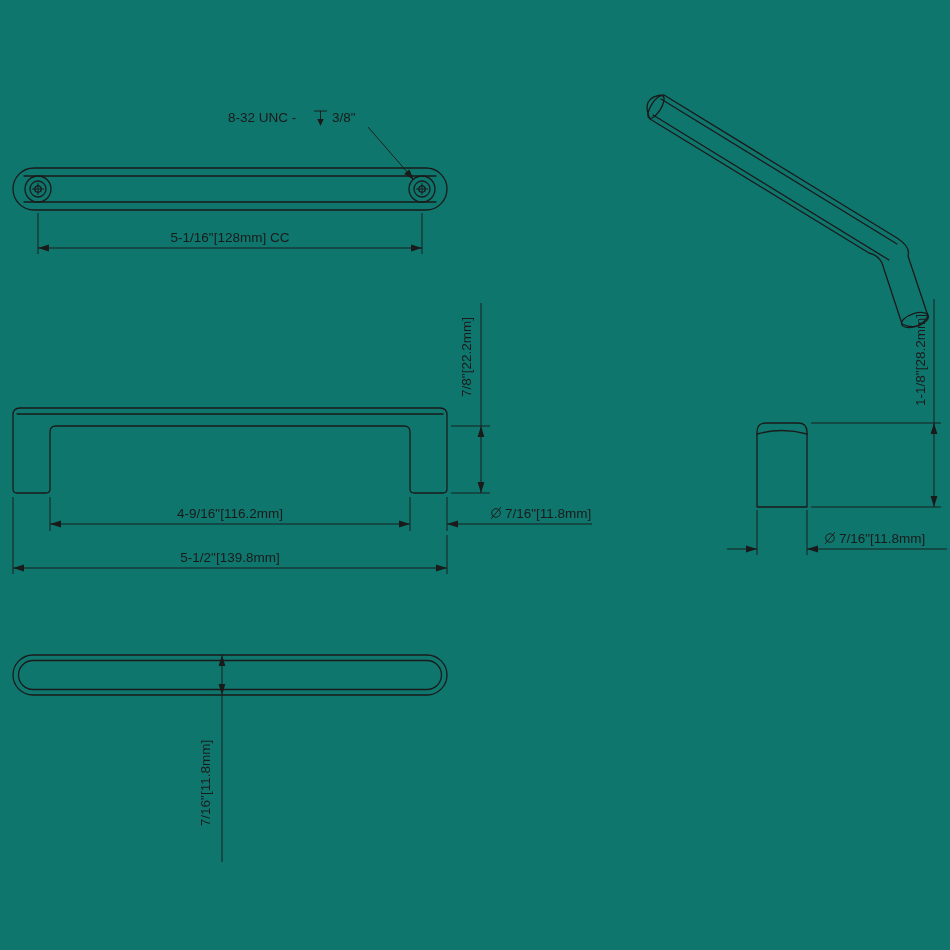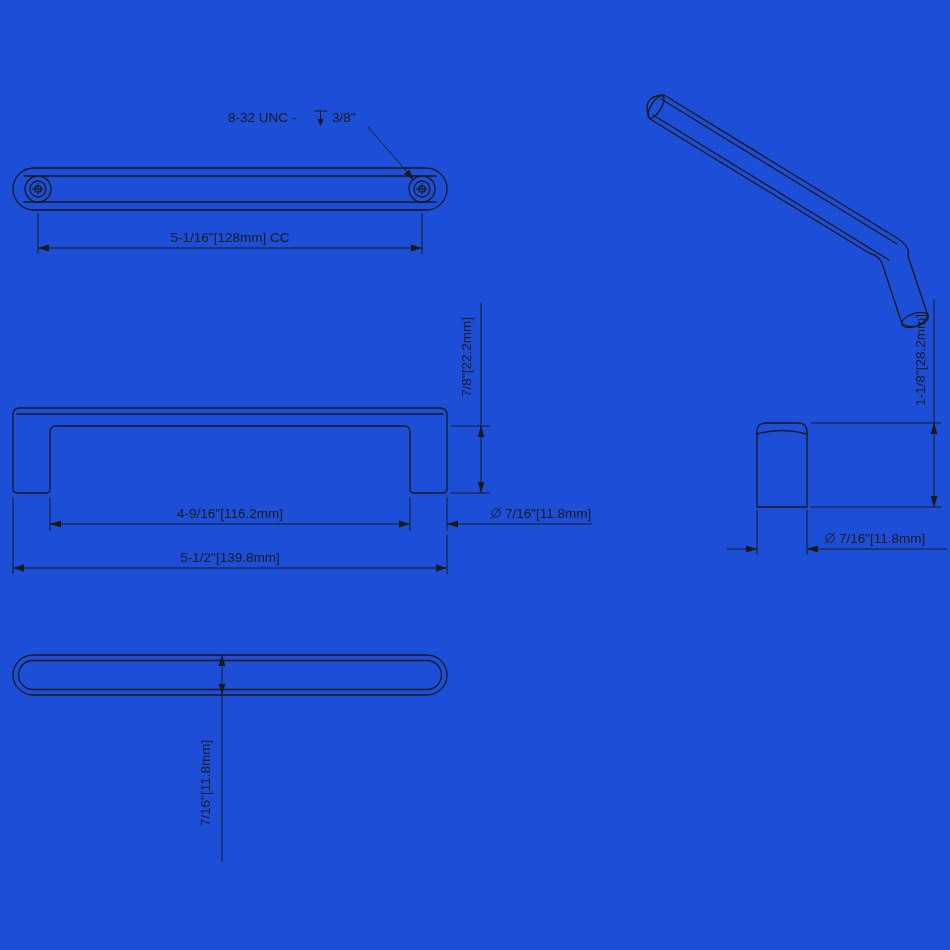--- a/index.html
+++ b/index.html
@@ -1,16 +1,16 @@
 <!DOCTYPE html>
 <html><head>
 <meta charset="utf-8">
 <style>
   html,body{margin:0;padding:0;background:#ffffff;}
-  .sheet{width:950px;height:950px;background:#1d4ed8;overflow:hidden;}
+  .sheet{width:950px;height:950px;background:#0f766e;overflow:hidden;}
   svg text{
     font-family:"Liberation Sans","DejaVu Sans",sans-serif;
     font-size:13.5px;
     fill:#1a1a1a;
   }
   .obj{fill:none;stroke:#1a1a1a;stroke-width:1.3;stroke-linejoin:round;stroke-linecap:round;}
   .dim{fill:none;stroke:#1a1a1a;stroke-width:0.95;stroke-linecap:butt;}
   .arr{fill:#1a1a1a;stroke:none;}
 </style>
 </head>

